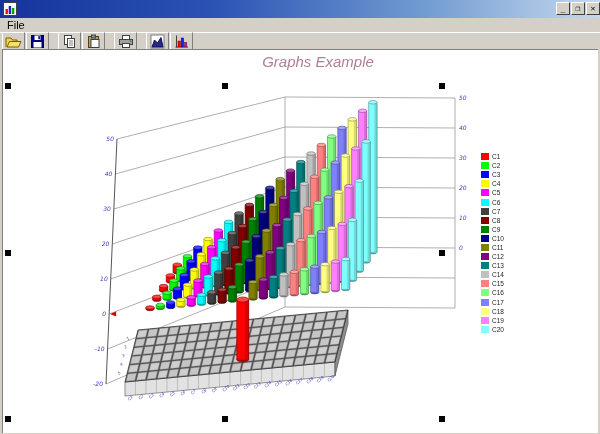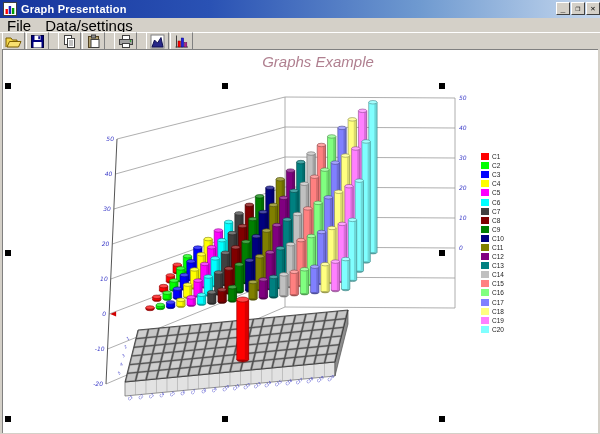--- a/index.html
+++ b/index.html
@@ -18,21 +18,21 @@
   .win-btns{position:absolute;right:0;top:2px;display:flex;}
   .win-btn{
     width:14px;height:13px;margin-left:1px;background:#d4d0c8;
     border-top:1px solid #fff;border-left:1px solid #fff;
     border-right:1px solid #404040;border-bottom:1px solid #404040;
     font-size:8px;line-height:11px;text-align:center;color:#000;box-sizing:border-box;
     font-family:"DejaVu Sans Mono",monospace;
   }
   .menubar{
     position:absolute;left:0;top:18px;right:0;height:14px;background:#d4d0c8;
-    display:flex;align-items:center;font-size:15px;color:#000;
+    display:flex;align-items:center;font-size:11px;color:#000;
   }
   .menu-item{padding:1px 7px;}
   .toolbar{
     position:absolute;left:0;top:32px;right:0;height:17px;background:#d4d0c8;
     border-top:1px solid #fff;display:flex;align-items:center;padding-left:2px;
   }
   .tb-btn{
     width:23px;height:20px;margin-right:1px;background:#d4d0c8;
     border-top:1px solid #fff;border-left:1px solid #fff;
     border-right:1px solid #808080;border-bottom:1px solid #808080;
@@ -58,31 +58,29 @@
 </head>
 <body>
 
 <div class="titlebar">
   <svg width="14" height="14" viewBox="0 0 14 14">
     <rect x="0.5" y="0.5" width="13" height="13" fill="#fff" stroke="#404040"></rect>
     <rect x="2.5" y="7" width="2.4" height="5" fill="#ff0000"></rect>
     <rect x="5.7" y="4" width="2.4" height="8" fill="#2020c0"></rect>
     <rect x="8.9" y="6" width="2.4" height="6" fill="#00a000"></rect>
   </svg>
-  <span class="ttl">Graph Presentation</span>
   <div class="win-btns">
     <div class="win-btn">_</div>
     <div class="win-btn">❐</div>
     <div class="win-btn">✕</div>
   </div>
 </div>
 
 <div class="menubar">
   <span class="menu-item">File</span>
-  <span class="menu-item">Data/settings</span>
 </div>
 
 <div class="toolbar">
   <div class="tb-btn">
     <svg width="17" height="15" viewBox="0 0 17 15">
       <path d="M1 13 L1 4 L6 4 L7.5 6 L12 6 L12 8" fill="#f4d648" stroke="#7a5c00" stroke-width="1"></path>
       <path d="M2 13 L4.5 7.5 L16 7.5 L13.5 13 Z" fill="#f8e070" stroke="#7a5c00" stroke-width="1"></path>
     </svg>
   </div>
   <div class="tb-btn">

